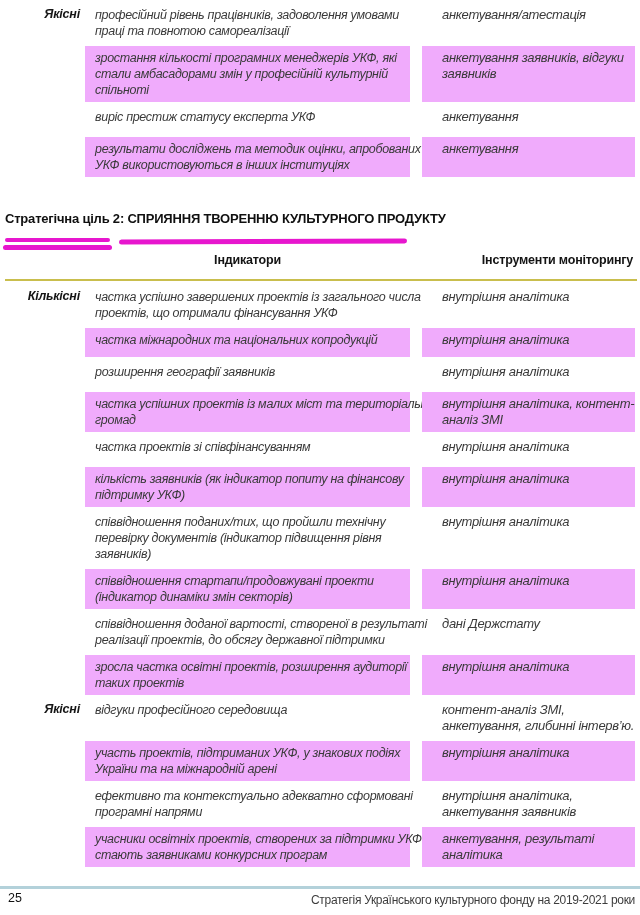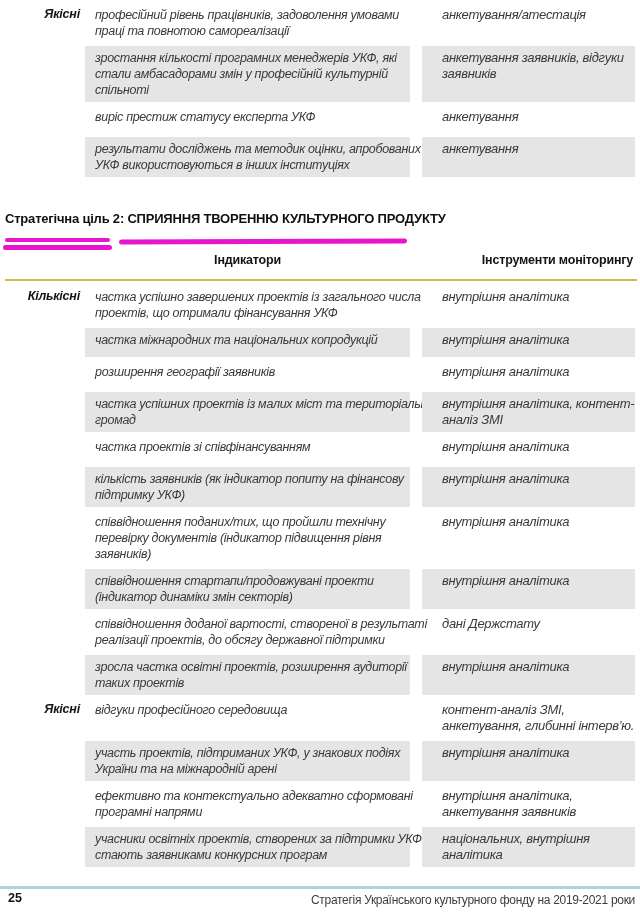--- a/index.html
+++ b/index.html
@@ -19,40 +19,40 @@
   .ind{
     flex:0 0 325px;width:325px;margin-left:5px;box-sizing:border-box;
     padding:4px 10px;min-height:29px;
     font-size:12.5px;line-height:16px;letter-spacing:-0.3px;white-space:pre;
   }
   .instr{
     flex:0 0 213px;width:213px;margin-left:12px;box-sizing:border-box;
     padding:4px 8px 4px 20px;min-height:29px;
     font-size:13px;line-height:16px;letter-spacing:-0.3px;white-space:pre;
   }
-  .shaded .ind,.shaded .instr{background:#e5e5e5;}
+  .shaded .ind,.shaded .instr{background:#f0abfc;}
   
   .heading{left:5px;top:211px;font-size:13px;font-weight:bold;color:#101010;
            letter-spacing:-0.2px;white-space:pre;}
   .stroke{background:#e716ce;border-radius:3px;}
   #stroke1{left:5px;top:238px;width:105px;height:4px;}
   #stroke2{left:3px;top:245px;width:109px;height:5px;}
   #stroke3{left:119px;top:239px;width:288px;height:5px;transform:rotate(-0.25deg);}
   
   .thead{left:0;top:253px;display:flex;width:512px;}
   .thead .sp{flex:0 0 80px;}
   .thead .h1{flex:0 0 325px;margin-left:5px;text-align:center;
              font-size:12.5px;font-weight:bold;color:#141414;letter-spacing:-0.2px;}
   .thead .h2{flex:0 0 213px;margin-left:12px;box-sizing:border-box;padding-right:2px;
              text-align:right;font-size:12.5px;font-weight:bold;color:#141414;
              letter-spacing:-0.2px;white-space:nowrap;}
   .rule-yellow{left:5px;right:3px;top:279px;height:2px;background:#c9be4d;}
   
   .rule-blue{left:0;right:0;top:886px;height:3px;background:#b3d1da;}
-  .pagenum{left:8px;top:891px;font-size:12.5px;font-weight:bold;color:#111111;}
+  .pagenum{left:8px;top:891px;font-size:12.5px;font-weight:normal;color:#111111;}
   .foottext{right:5px;top:893px;font-size:12px;color:#3d3d3d;letter-spacing:-0.3px;white-space:pre;}
   #sectionA{top:3px;}
   #sectionBC{top:285px;}
 </style>
 </head>
 <body>
 
 <div id="sectionA" class="abs rows">
   <div class="row">
     <div class="lbl">Якісні</div>
@@ -171,20 +171,20 @@
     <div class="lbl"></div>
     <div class="ind">ефективно та контекстуально адекватно сформовані
 програмні напрями</div>
     <div class="instr">внутрішня аналітика,
 анкетування заявників</div>
   </div>
   <div class="row shaded">
     <div class="lbl"></div>
     <div class="ind">учасники освітніх проектів, створених за підтримки УКФ,
 стають заявниками конкурсних програм</div>
-    <div class="instr">національних, внутрішня
+    <div class="instr">анкетування, результаті
 аналітика</div>
   </div>
 </div>
 
 <div class="abs rule-blue"></div>
 <div class="abs pagenum">25</div>
 <div class="abs foottext">Стратегія Українського культурного фонду на 2019-2021 роки</div>
 
 </body></html>

